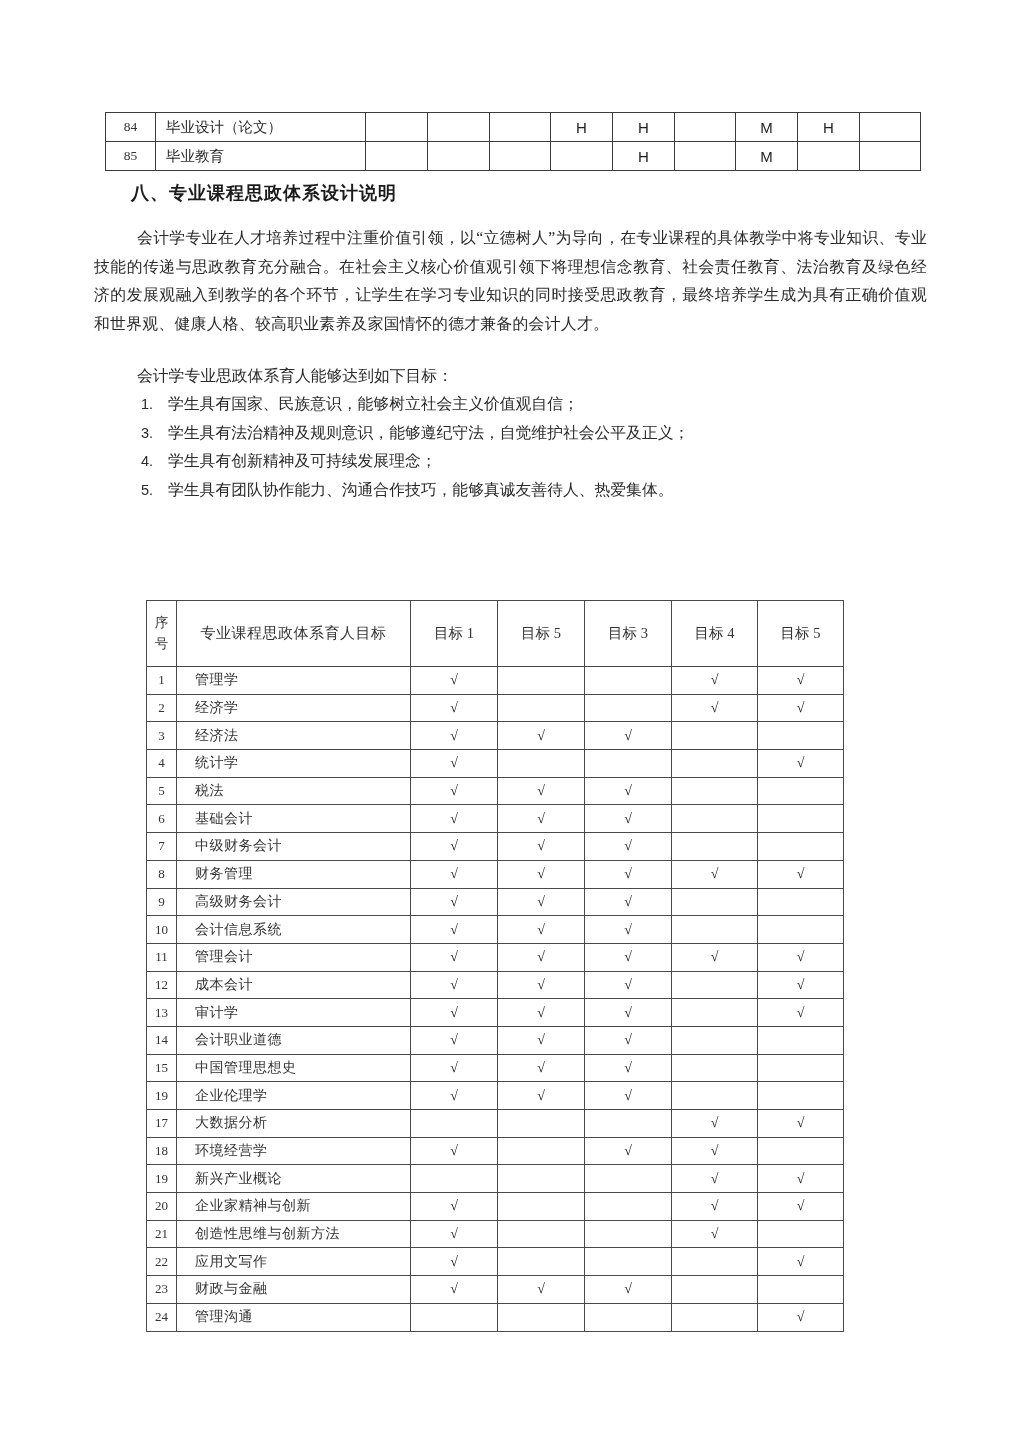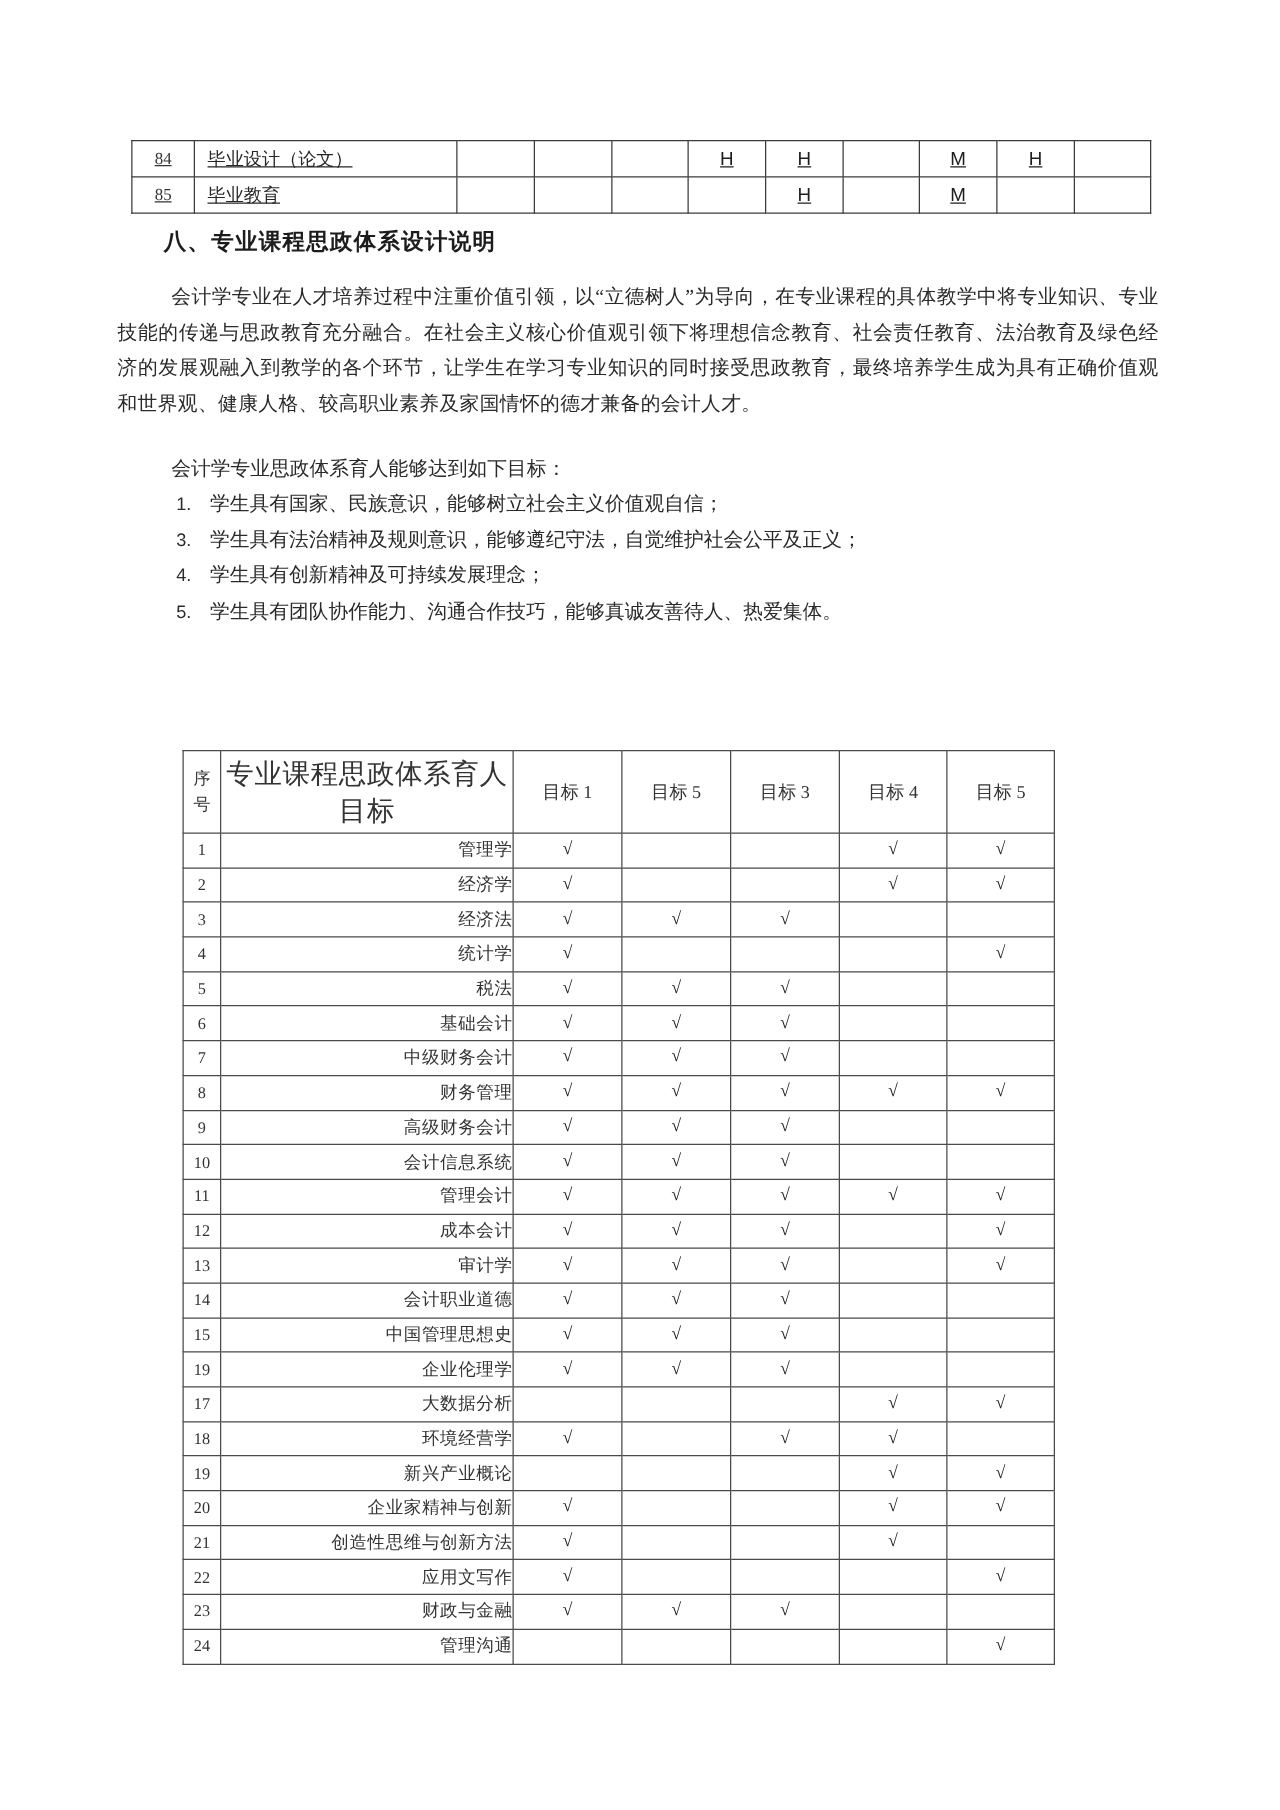--- a/index.html
+++ b/index.html
@@ -22,21 +22,20 @@
     border-collapse: collapse;
     table-layout: fixed;
   }
   .top-table td {
     border: 1.5px solid #3b3b3b;
     height: 29px;
     font-size: 14.5px;
     vertical-align: middle;
     overflow: hidden;
     white-space: nowrap;
-    text-decoration: underline;
   }
   .top-table td.no { text-align: center; font-size: 13.5px; color: #333; }
   .top-table td.name { padding-left: 10px; text-align: left; }
   .top-table td.mark {
     text-align: center;
     font-family: "Liberation Sans", "DejaVu Sans", sans-serif;
     font-size: 15px;
     color: #1e1e1e;
   }
 
@@ -122,31 +121,31 @@
     color: #333;
     text-align: center;
   }
   .matrix thead th.no {
     font-size: 13.5px;
     line-height: 1.5;
     padding: 0 6px;
     word-break: break-all;
   }
   .matrix thead th.course {
-    font-size: 22px;
+    font-size: 15px;
     letter-spacing: 0.5px;
     margin-left: 12px;
   }
   .matrix tbody td {
     height: 27.7px;
     font-size: 14px;
     color: #333;
   }
   .matrix tbody td.no { text-align: center; font-size: 13px; }
-  .matrix tbody td.course { padding-left: 18px; text-align: right; white-space: nowrap; letter-spacing: 0.5px; }
+  .matrix tbody td.course { padding-left: 18px; text-align: left; white-space: nowrap; letter-spacing: 0.5px; }
   .matrix tbody td.check { text-align: center; font-size: 14px; color: #222; }
 </style>
 </head>
 <body>
 
 <div class="page">
 
   <table class="top-table">
     <colgroup>
       <col style="width:50px">

